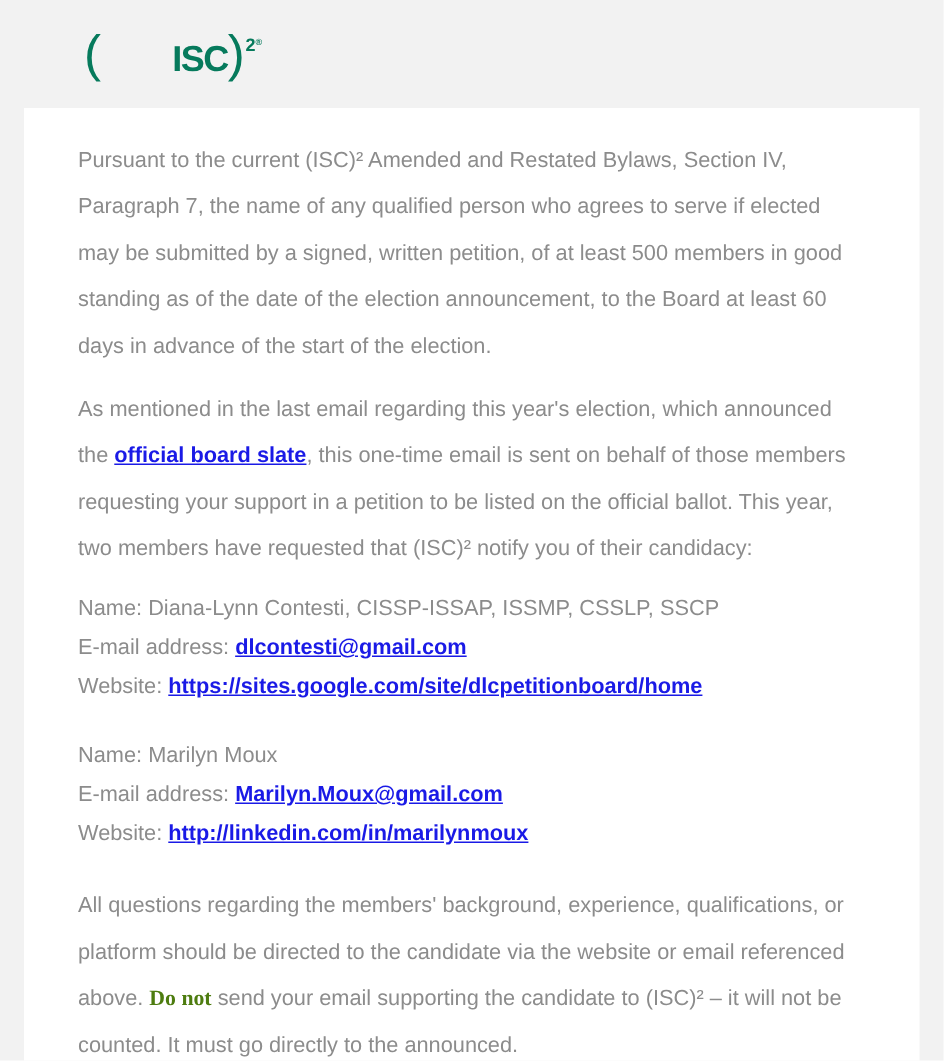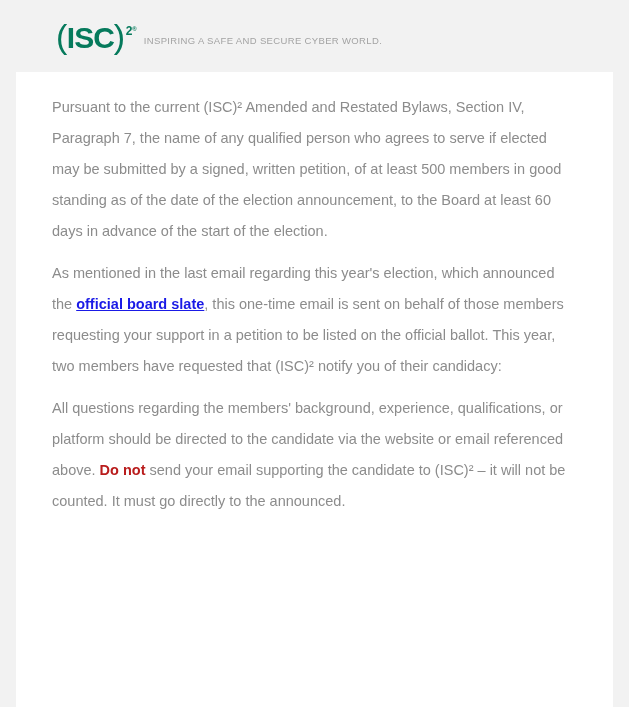--- a/index.html
+++ b/index.html
@@ -35,23 +35,24 @@
     font-weight: 400;
     letter-spacing: -0.5px;
     line-height: 1;
     white-space: nowrap;
   }
   .logo-mark .paren {
     font-size: 34px;
     font-weight: 300;
   }
   .logo-mark .isc {
-    font-size: 30px;
+    font-size: 24px;
     font-weight: 600;
     letter-spacing: -1px;
+    margin-left: 48px;
   }
   .logo-sup {
     color: #067a5c;
     font-size: 12px;
     font-weight: 700;
     position: relative;
     top: -13px;
     left: 1px;
   }
   .logo-sup .reg {
@@ -85,41 +86,57 @@
     line-height: 31px;
     margin: 0 0 11px 0;
     max-width: 545px;
   }
   .body-text.tight {
     line-height: 26px;
     margin-bottom: 20px;
   }
   .body-text .strong {
     font-weight: 700;
-    color: #b91c1c;
+    color: #4d7c0f;
+    font-family: Liberation Serif, serif;
   }
   .doc-link {
     color: #1a1ae6;
     text-decoration: underline;
     font-weight: bold;
   }
 </style>
 </head>
 <body>
 
 <div class="header-band">
   <div class="logo-lockup">
     <span class="logo-mark"><span class="paren">(</span><span class="isc">ISC</span><span class="paren">)</span><span class="logo-sup"><span>2</span><span class="reg">®</span></span></span>
-    <span class="logo-tagline">INSPIRING A SAFE AND SECURE CYBER WORLD.</span>
   </div>
 </div>
 
 <div class="content-card">
 
   <p class="body-text">Pursuant to the current (ISC)² Amended and Restated Bylaws, Section IV, Paragraph 7, the name of any qualified person who agrees to serve if elected may be submitted by a signed, written petition, of at least 500 members in good standing as of the date of the election announcement, to the Board at least 60 days in advance of the start of the election.</p>
 
   <p class="body-text"><span>As mentioned in the last email regarding this year's election, which announced the </span><a class="doc-link" href="#">official board slate</a><span>, this one-time email is sent on behalf of those members requesting your support in a petition to be listed on the official ballot. This year, two members have requested that (ISC)² notify you of their candidacy:</span></p>
 
+  <p class="body-text tight">
+    <span>Name:</span>
+    <span>Diana-Lynn Contesti, CISSP-ISSAP, ISSMP, CSSLP, SSCP</span><br>
+    <span>E-mail address:</span>
+    <a class="doc-link" href="#">dlcontesti@gmail.com</a><br>
+    <span>Website:</span>
+    <a class="doc-link" href="#">https://sites.google.com/site/dlcpetitionboard/home</a>
+  </p>
 
+  <p class="body-text tight">
+    <span>Name:</span>
+    <span>Marilyn Moux</span><br>
+    <span>E-mail address:</span>
+    <a class="doc-link" href="#">Marilyn.Moux@gmail.com</a><br>
+    <span>Website:</span>
+    <a class="doc-link" href="#">http://linkedin.com/in/marilynmoux</a>
+  </p>
 
   <p class="body-text"><span>All questions regarding the members' background, experience, qualifications, or platform should be directed to the candidate via the website or email referenced above. </span><span class="strong">Do not</span><span> send your email supporting the candidate to (ISC)² – it will not be counted. It must go directly to the announced.</span></p>
 
 </div>
 
 </body></html>

